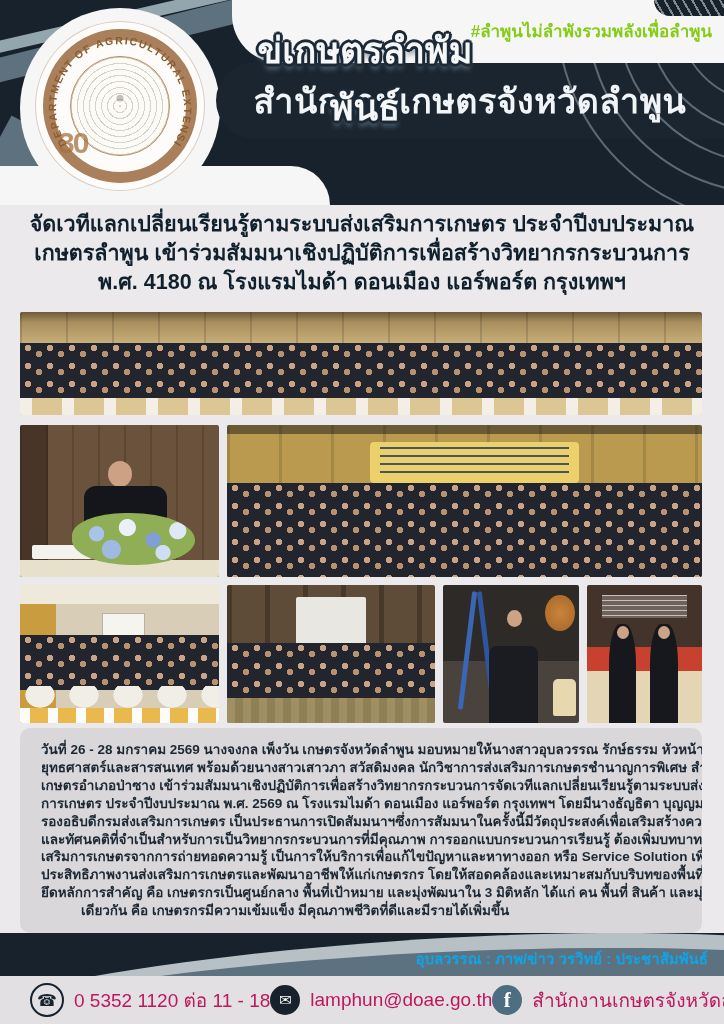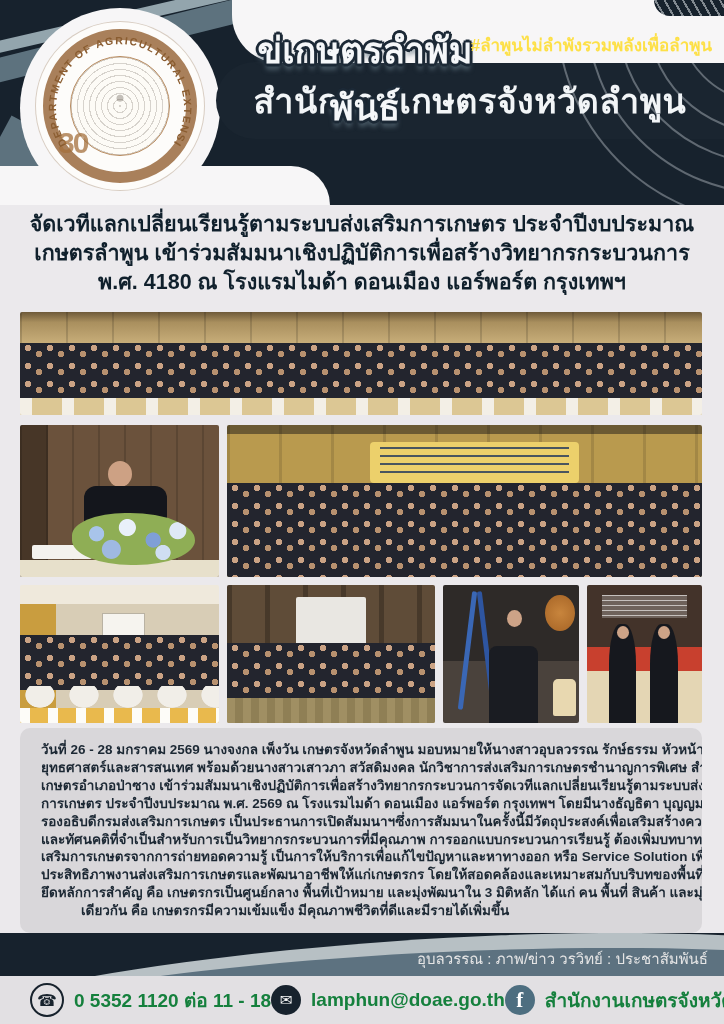--- a/index.html
+++ b/index.html
@@ -21,21 +21,21 @@
   .navy-pill span{color:#f2f5f7;font-size:34px;font-weight:800;letter-spacing:.5px;}
   .slate-band{position:absolute;left:352px;top:139px;right:0;height:66px;background:#647885;border-radius:33px 0 0 33px;z-index:3;
     display:flex;align-items:center;justify-content:center;}
   .slate-band span{color:#f4f6f8;font-size:26px;font-weight:800;}
   .arcs{position:absolute;right:0;top:0;width:240px;height:205px;z-index:3;pointer-events:none;}
   .arcs i{position:absolute;border:2px solid rgba(230,236,240,.35);border-radius:50%;}
   .kicker{position:absolute;left:225px;top:22px;width:280px;text-align:center;z-index:6;
     font-size:36px;font-weight:800;color:#f5f7f9;
     text-shadow:-2px -2px 0 #1c2936,2px -2px 0 #1c2936,-2px 2px 0 #1c2936,2px 2px 0 #1c2936,
       3px 0 0 #1c2936,-3px 0 0 #1c2936,0 3px 0 #1c2936,0 -3px 0 #1c2936,0 6px 5px rgba(95,115,128,.8);}
-  .hashtag{position:absolute;right:12px;top:31px;z-index:6;font-size:17px;font-weight:800;color:#fde047;}
+  .hashtag{position:absolute;right:12px;top:17px;z-index:6;font-size:17px;font-weight:800;color:#84cc16;}
   
   .logo{position:absolute;left:36px;top:22px;width:168px;height:168px;z-index:5;}
   .logo-ring{position:absolute;inset:0;border-radius:50%;background:#fdfcfa;box-shadow:0 0 0 1px #d8cdc2;}
   .logo-ring::before{content:"";position:absolute;inset:7px;border-radius:50%;border:11px solid #9a6a3e;opacity:.85;}
   .logo-inner{position:absolute;inset:34px;border-radius:50%;background:#fdfbf6;border:1px solid #b78a5e;
     background-image:radial-gradient(circle at 50% 42%,rgba(90,80,70,.35) 0 3px,transparent 4px),
       repeating-radial-gradient(circle at 50% 50%,rgba(100,90,80,.25) 0 1px,transparent 1px 6px);}
   .logo svg{position:absolute;inset:0;}
   .logo-50{position:absolute;left:22px;top:104px;font-size:30px;font-weight:800;color:#a5713d;opacity:.75;letter-spacing:-2px;}
   
@@ -113,26 +113,26 @@
   
   .body-card{position:absolute;left:20px;top:728px;width:682px;height:205px;background:#d9d7da;border-radius:10px;
     box-sizing:border-box;padding:13px 21px;overflow:hidden;}
   .body-line{font-size:13.5px;line-height:17.9px;font-weight:700;color:#1c2834;
     text-align:justify;text-align-last:justify;white-space:nowrap;}
   .body-line:last-child{text-align-last:left;margin-left:40px;}
   
   .bottom-band{position:absolute;left:0;top:933px;width:724px;height:43px;background:#17222d;overflow:hidden;}
   .bb-el1{position:absolute;left:-150px;top:8px;width:1100px;height:170px;border-radius:50%;background:#b7c0c4;transform:rotate(-4deg);}
   .bb-el2{position:absolute;left:-150px;top:20px;width:1150px;height:170px;border-radius:50%;background:#5d7280;transform:rotate(-3deg);}
-  .credit{position:absolute;right:16px;top:14px;font-size:15px;font-weight:400;color:#e5e5e5;z-index:2;}
+  .credit{position:absolute;right:16px;top:14px;font-size:15px;font-weight:700;color:#0ea5e9;z-index:2;}
   
   .footer{position:absolute;left:0;top:976px;width:724px;height:48px;background:#e2e0e3;
     display:flex;align-items:center;justify-content:space-between;box-sizing:border-box;padding:0 30px;}
   .contact{display:flex;align-items:center;gap:10px;}
-  .contact .label{font-size:19px;font-weight:700;color:#15803d;white-space:nowrap;}
+  .contact .label{font-size:19px;font-weight:400;color:#be185d;white-space:nowrap;}
   .cicon{width:30px;height:30px;border-radius:50%;display:flex;align-items:center;justify-content:center;flex:0 0 auto;}
   .phone-icon{border:2.5px solid #17222d;color:#17222d;font-size:16px;background:transparent;}
   .mail-icon{background:#17222d;color:#fff;font-size:15px;}
   .fb-icon{background:#4d6e80;color:#fff;font-size:21px;font-weight:800;font-family:"Liberation Serif","DejaVu Serif",serif;}
 </style>
 </head>
 <body>
 
 <div class="page">
 

